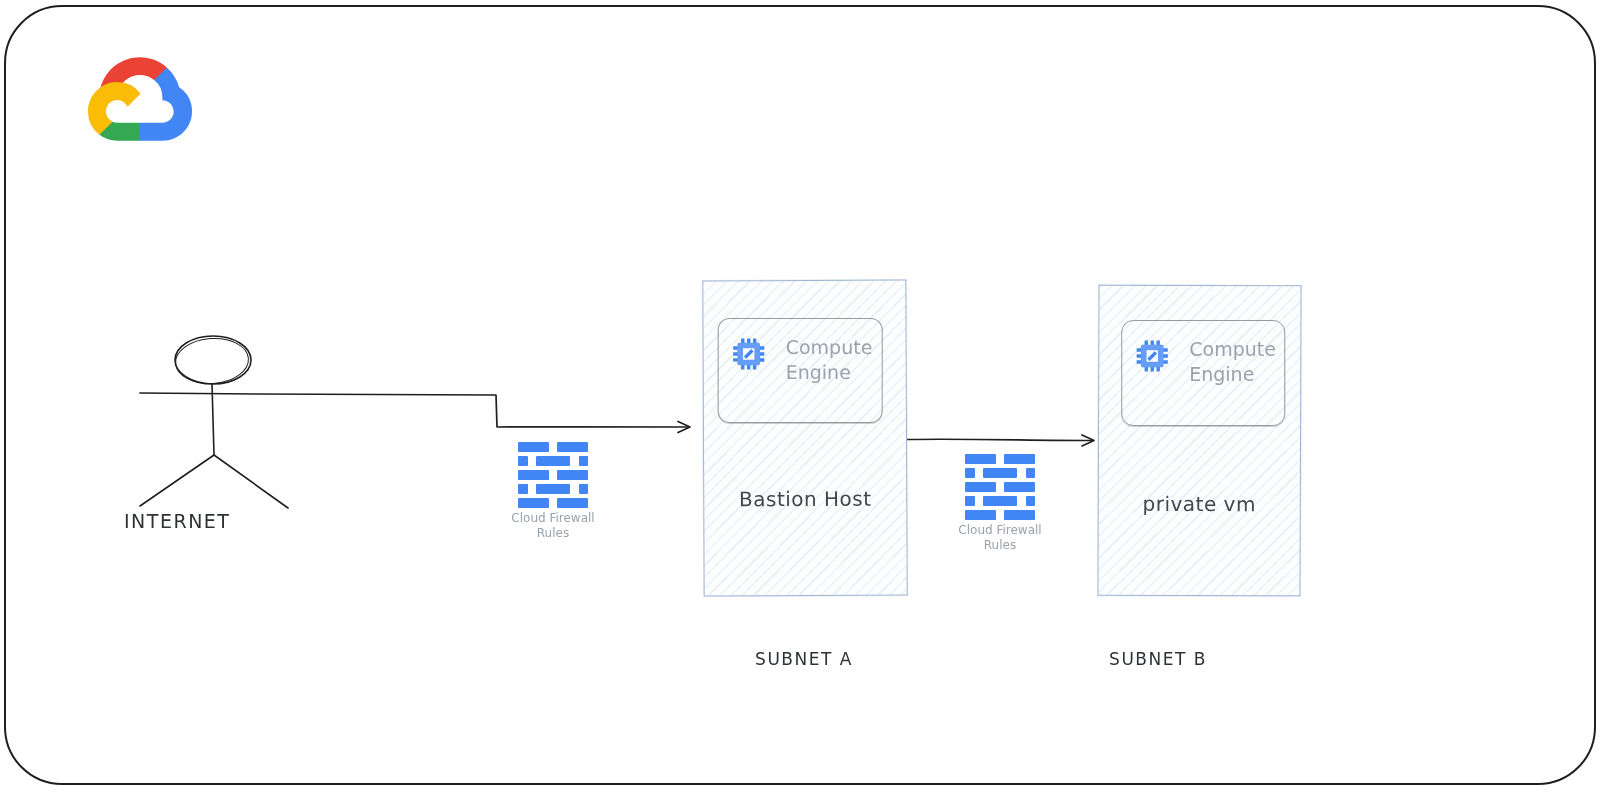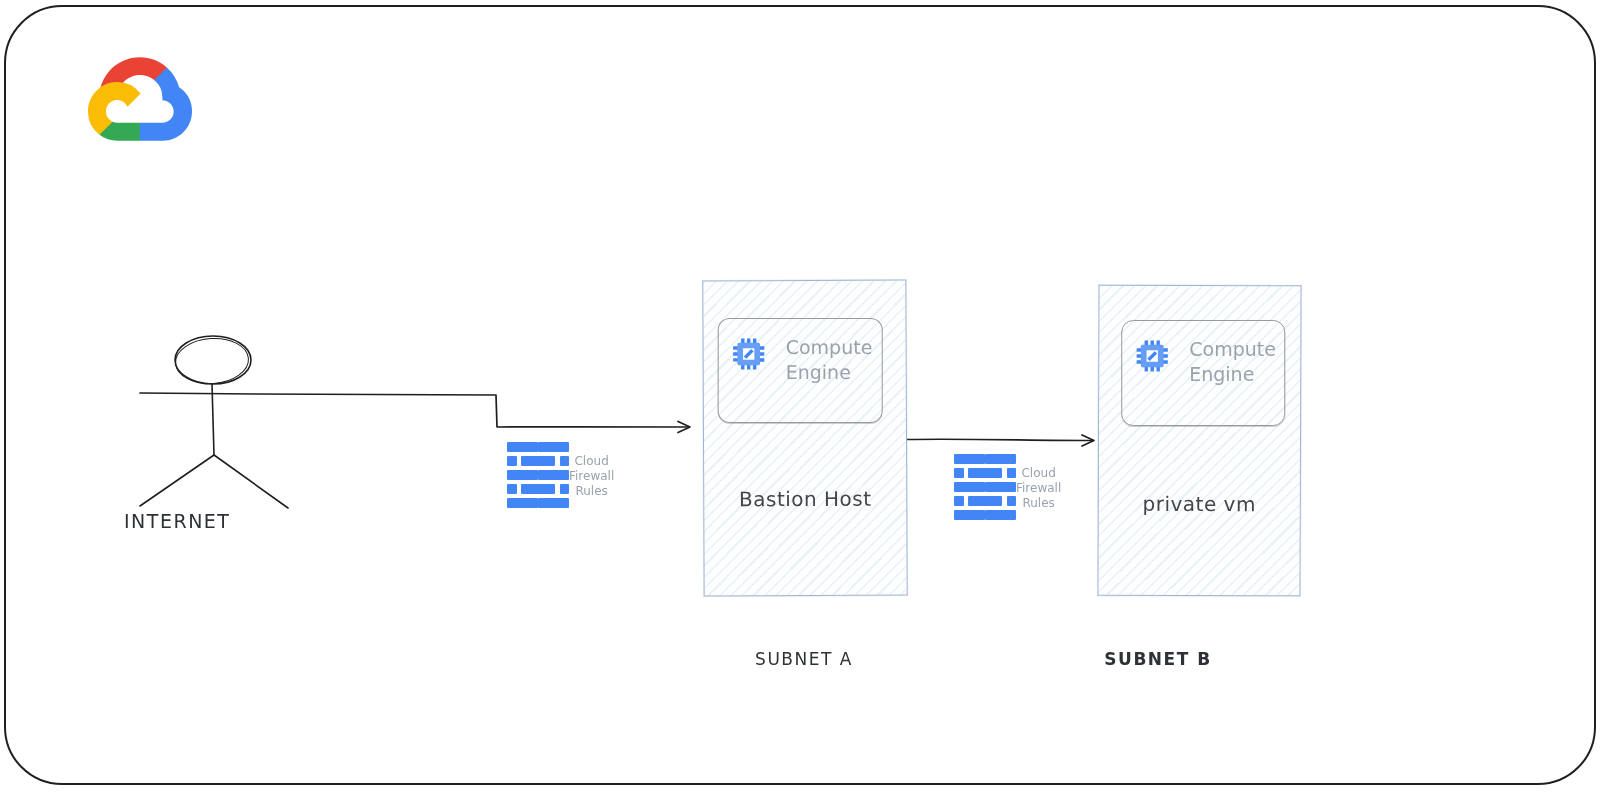--- a/index.html
+++ b/index.html
@@ -14,42 +14,42 @@
   .gcp-logo{position:absolute;left:88px;top:57px;width:104px;height:84px;}
 
   
   .wires{position:absolute;left:0;top:0;width:1601px;height:792px;pointer-events:none;}
 
   .lbl{position:absolute;color:#2e3236;}
   .lbl-internet{left:124px;top:510px;width:152px;
     font-size:19px;letter-spacing:1.5px;}
   .lbl-subnet{top:649px;font-size:17px;letter-spacing:1.5px;text-align:center;}
   .lbl-subnet-a{left:703px;width:202px;}
-  .lbl-subnet-b{left:1058px;width:200px;font-weight:bold;}
+  .lbl-subnet-b{left:1058px;width:200px;}
 
   
   .subnet-box{position:absolute;border:1.6px solid #a0b5d4;background:
     repeating-linear-gradient(135deg, rgba(164,192,226,0.22) 0px, rgba(164,192,226,0.22) 1.6px, rgba(255,255,255,0) 1.6px, rgba(255,255,255,0) 8px),
     #fdfefe;box-shadow:0 0 0 0.5px rgba(160,181,212,.35);}
   .box-a{left:703px;top:280px;width:202px;height:314px;transform:rotate(-0.25deg);}
   .box-b{left:1098px;top:285px;width:201px;height:309px;transform:rotate(0.2deg);}
 
   .svc-card{position:absolute;border:1.5px solid #979a9e;border-radius:12px;
     display:flex;align-items:flex-start;padding:16px 10px 0 13px;gap:20px;
     box-shadow:0 1px 0 rgba(120,120,120,.35);}
   .card-a{left:14px;top:37px;width:140px;height:87px;transform:rotate(0.3deg);}
   .card-b{left:22px;top:34px;width:139px;height:88px;transform:rotate(-0.2deg);}
   .svc-icon{width:34px;height:34px;flex:0 0 34px;margin-top:2px;}
   .svc-label{color:#9aa2ab;font-size:19px;line-height:1.32;width:88px;}
 
   .node-title{position:absolute;left:0;top:176px;width:100%;text-align:center;
     color:#43464b;font-size:20px;letter-spacing:0.5px;margin-top:30px;}
 
   
-  .firewall{position:absolute;width:92px;display:flex;flex-direction:row;align-items:center;}
+  .firewall{position:absolute;width:92px;display:flex;flex-direction:column;align-items:center;}
   .fw-a{left:507px;top:442px;}
   .fw-b{left:954px;top:454px;}
   .fw-icon{width:70px;display:flex;flex-direction:column;gap:4.5px;}
   .fw-row{display:flex;justify-content:space-between;height:9.5px;}
   .fw-bar{background:#4285F4;border-radius:1px;height:100%;}
   .fw-bar.w{width:31px;}
   .fw-bar.m{width:34px;}
   .fw-bar.s{width:9.5px;}
   .fw-label{margin-top:3px;color:#9aa2ab;font-size:12px;line-height:1.25;
     text-align:center;width:92px;}

